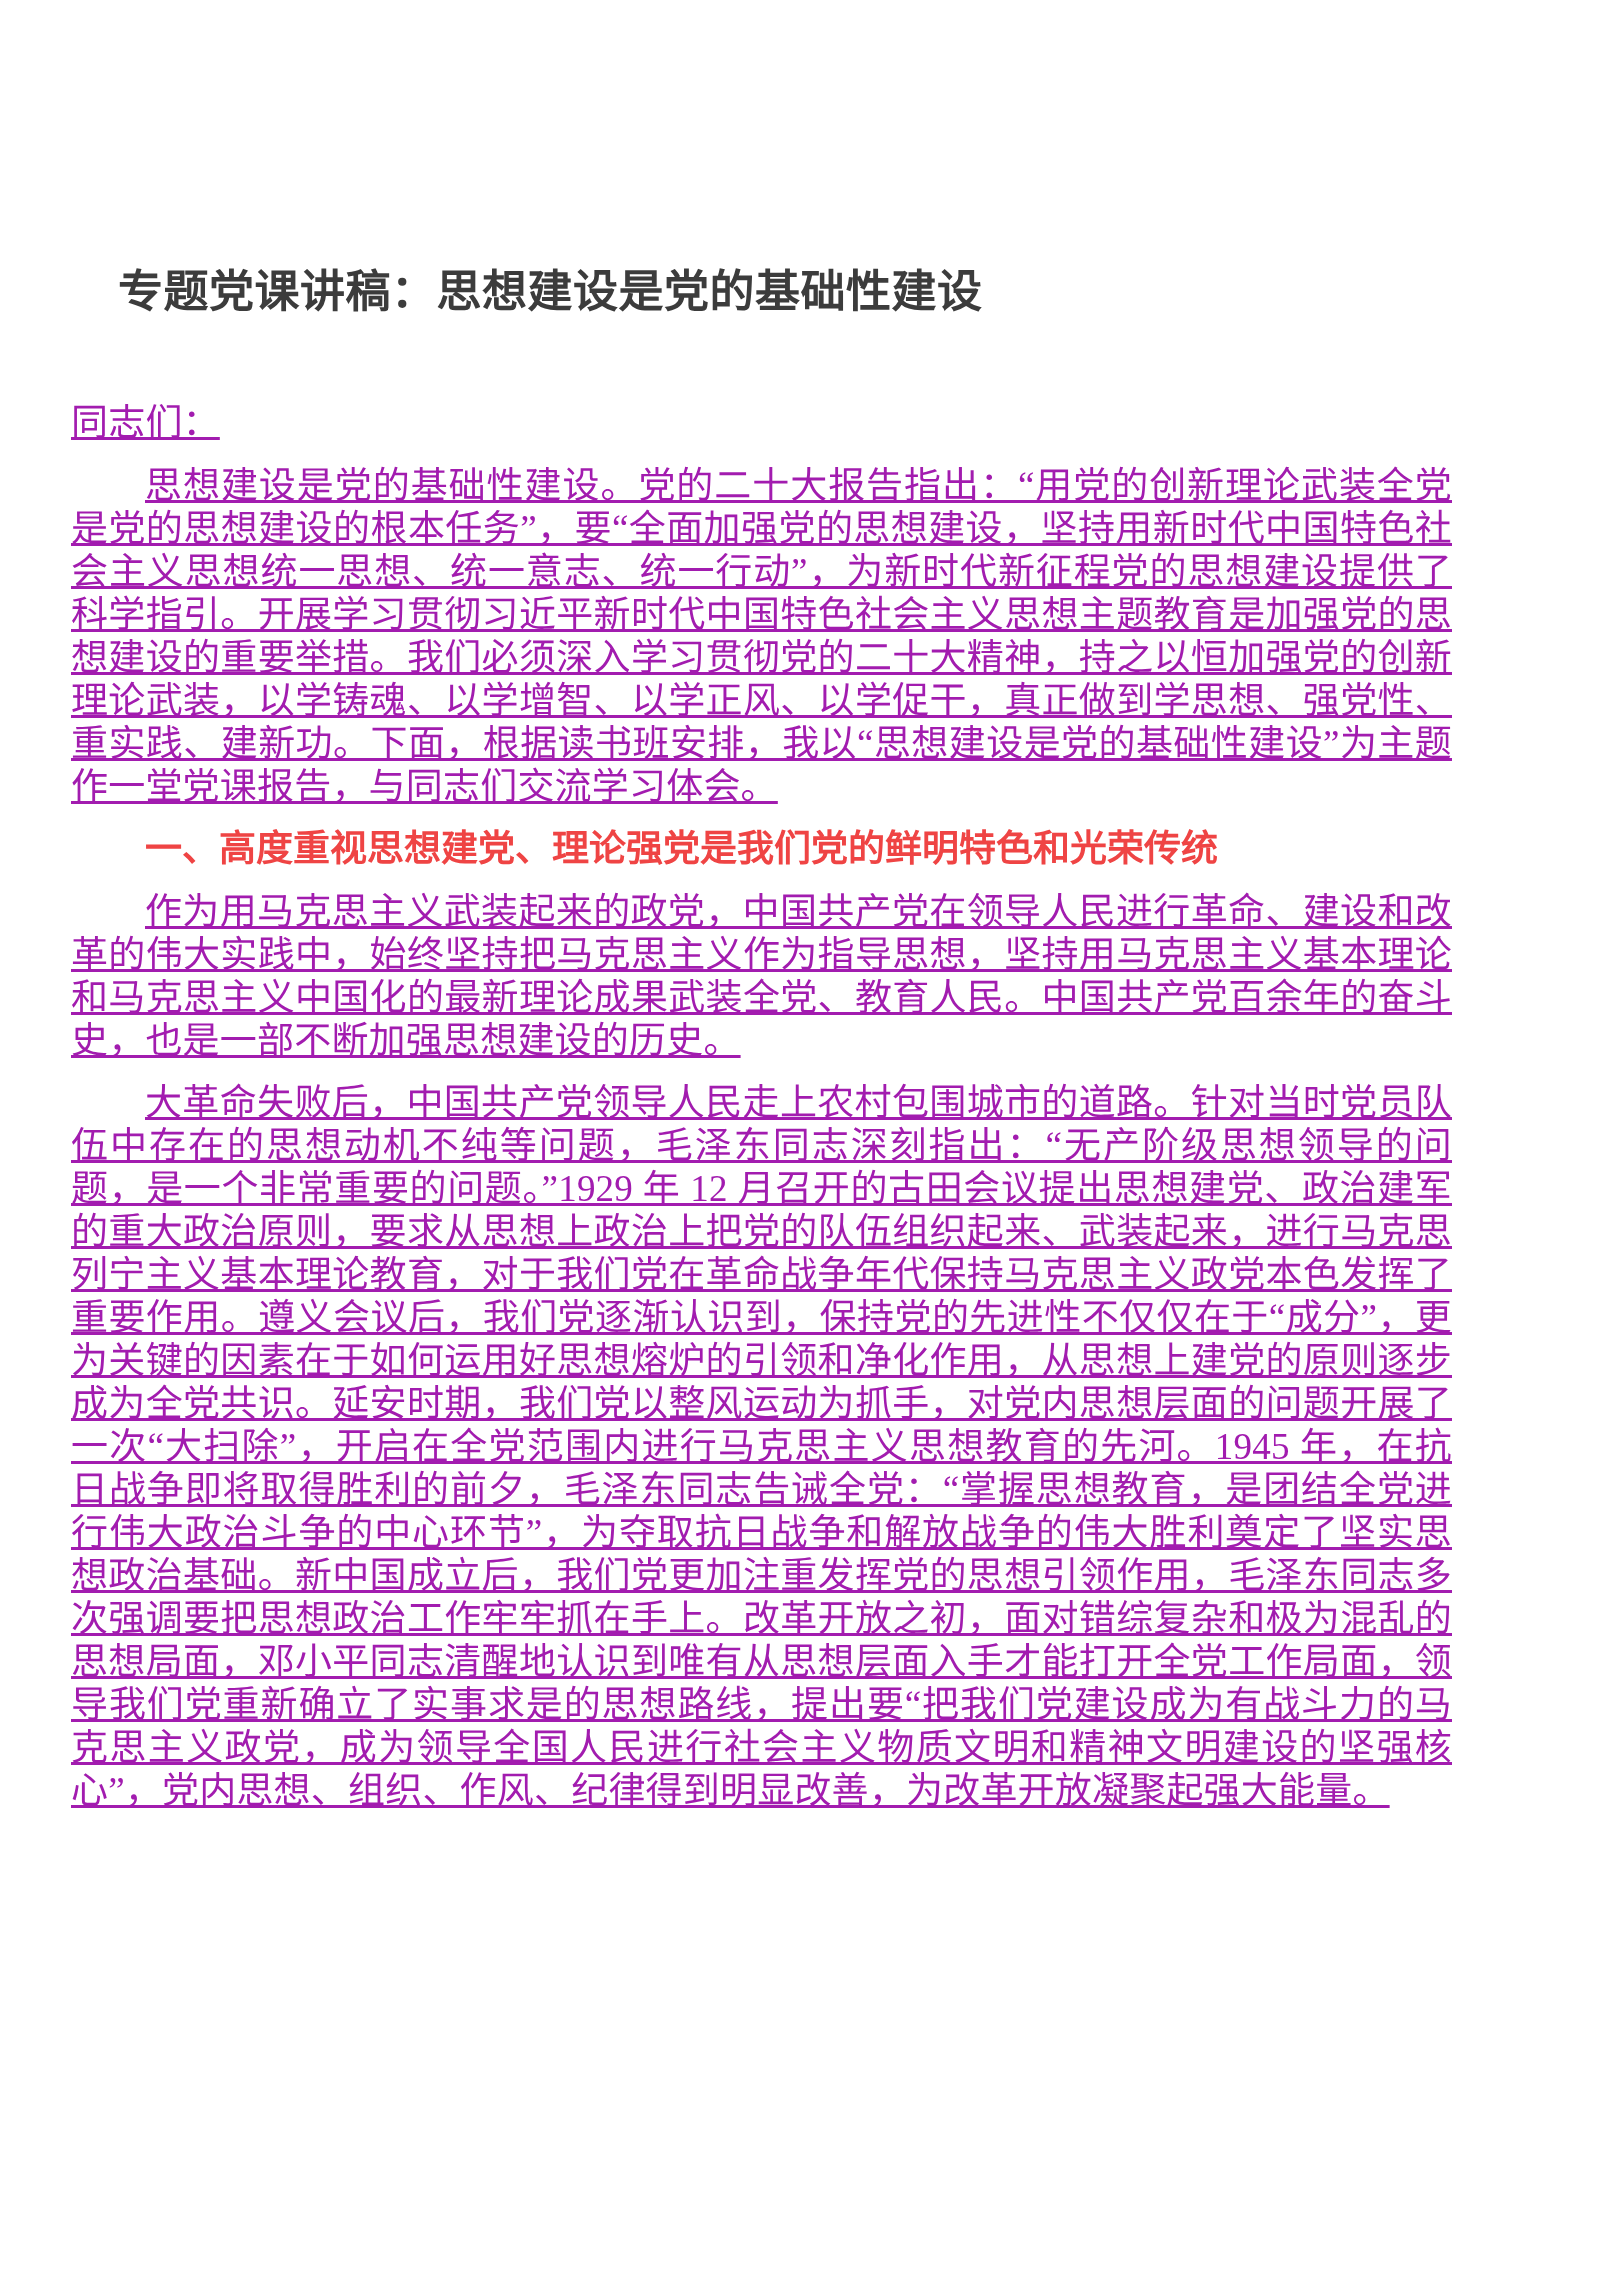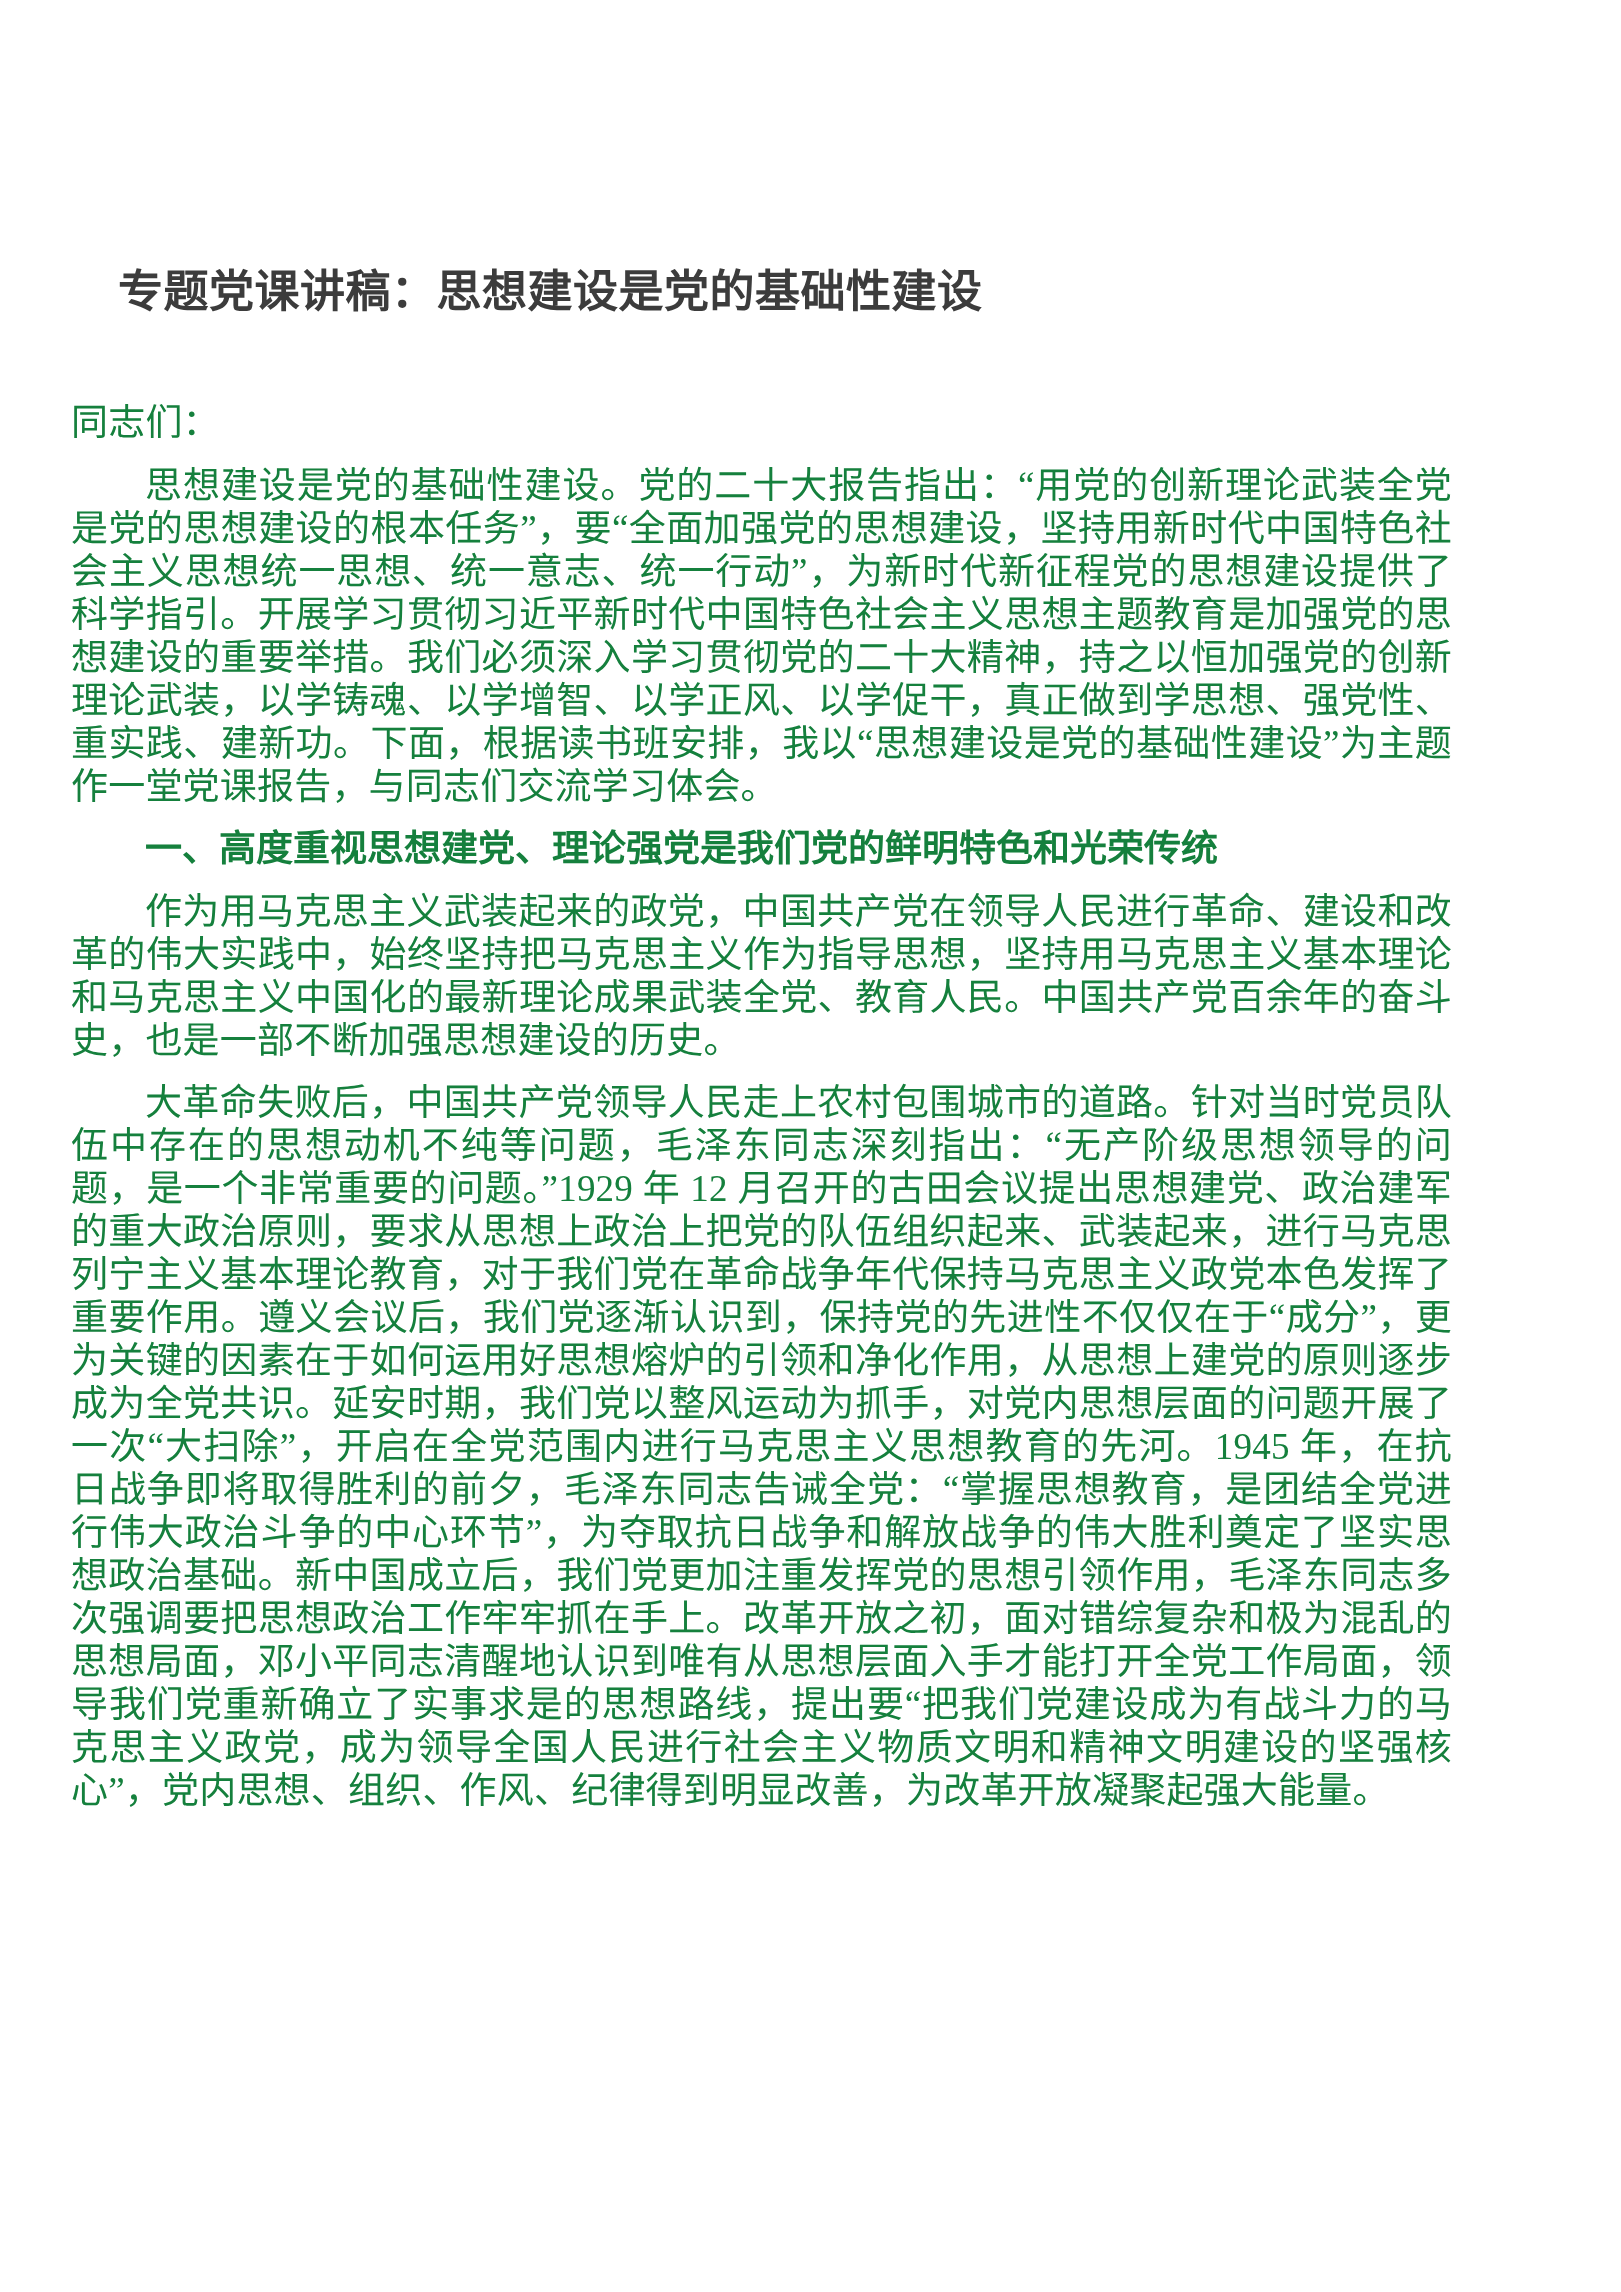--- a/index.html
+++ b/index.html
@@ -23,35 +23,36 @@
     font-size: 45px;
     line-height: 1.18;
     color: #3c3c3c;
     margin: 0 0 83px 0;
     text-indent: 47px;
     letter-spacing: 0.5px;
   }
   .para {
     font-size: 37px;
     line-height: 43px;
-    color: #15803d;
+    color: #a21caf;
     margin: 0 0 19.6px 0;
     text-align: justify;
     text-indent: 2em;
     letter-spacing: 0.2px;
+    text-decoration: underline;
   }
   .salutation {
     text-indent: 0;
   }
   .section-heading {
     font-family: Liberation Sans, sans-serif;
     font-weight: 700;
     font-size: 37px;
     line-height: 43px;
-    color: #15803d;
+    color: #ef4444;
     margin: 0 0 19.6px 0;
     text-indent: 2em;
   }
 </style>
 </head>
 <body>
 
 <div class="page">
   <h1 class="doc-title">专题党课讲稿：思想建设是党的基础性建设</h1>
 

